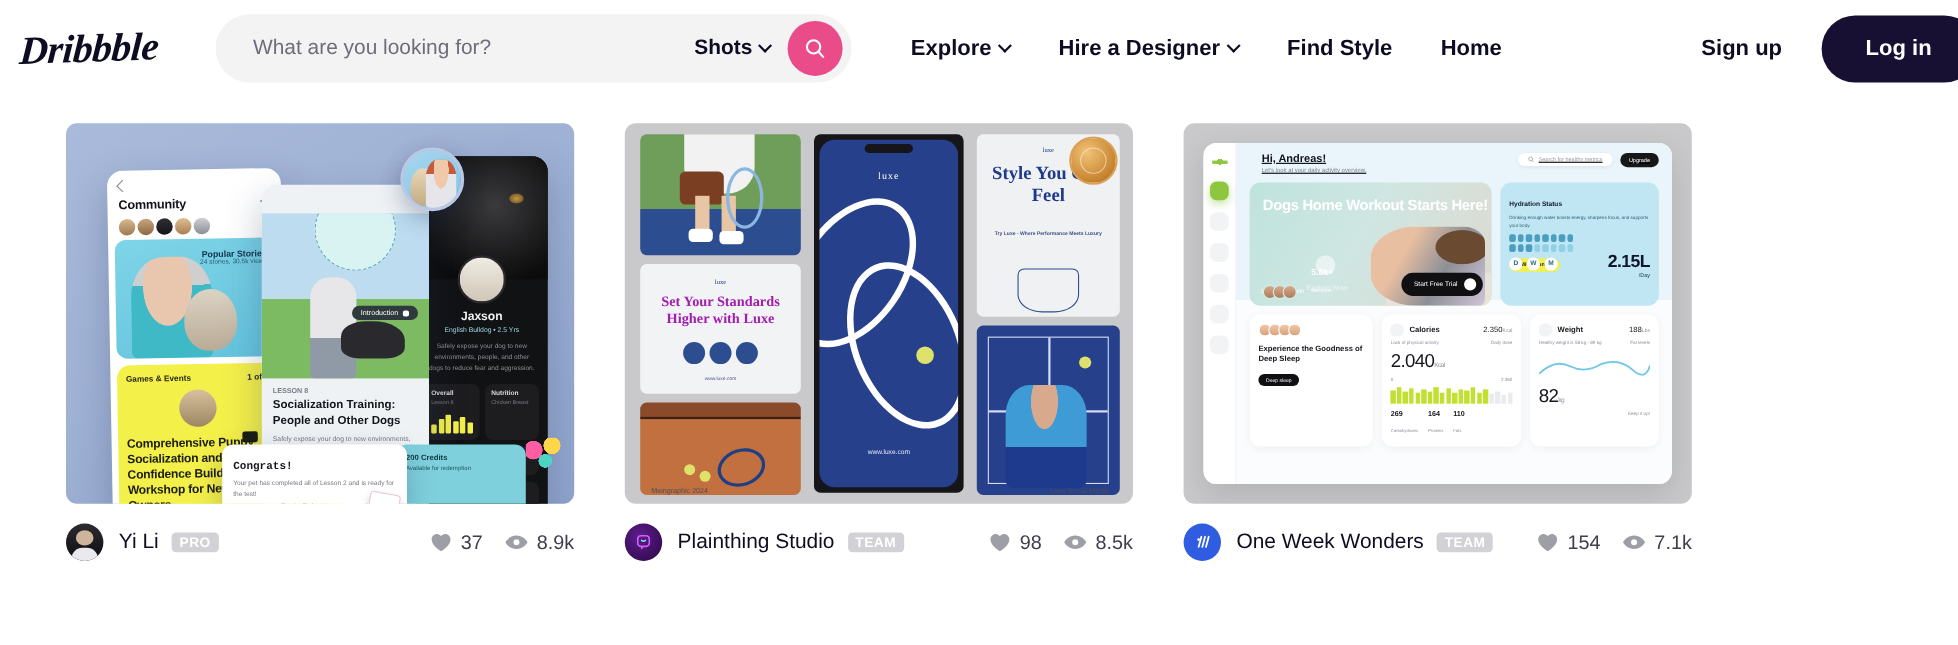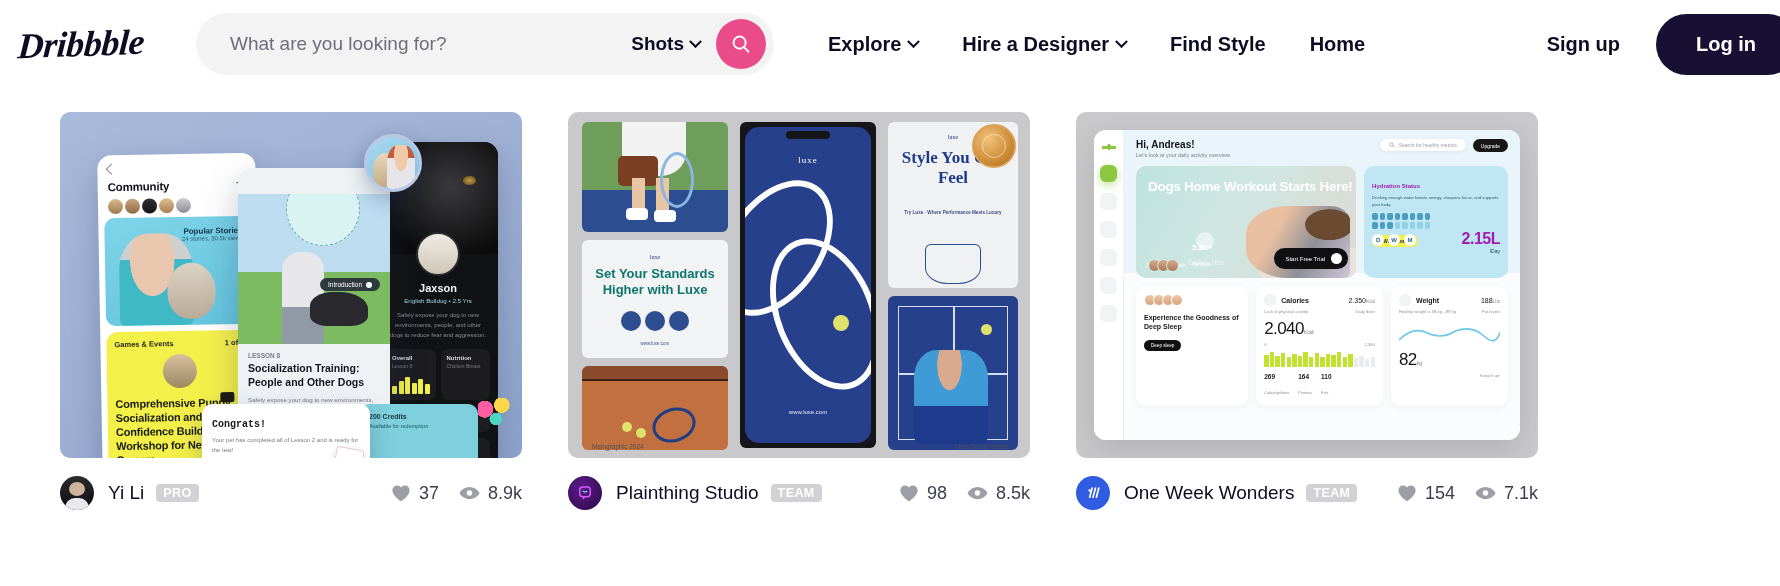--- a/index.html
+++ b/index.html
@@ -262,22 +262,22 @@
   .t2a .skirt { position:absolute; left:40px; top:-4px; width:64px;height:58px; background:#f2f2f2; border-radius:0 0 40% 40%;}
   .t2a .bag { position:absolute; left:36px; top:34px; width:40px;height:30px; background:#7a3f22; border-radius:5px;}
   .t2a .leg1 { position:absolute; left:50px; top:56px; width:13px;height:34px;background:#e8c5a5;}
   .t2a .leg2 { position:absolute; left:74px; top:56px; width:13px;height:34px;background:#e8c5a5;}
   .t2a .sh1 { position:absolute; left:44px; top:86px; width:22px;height:12px;background:#fff;border-radius:4px;}
   .t2a .sh2 { position:absolute; left:72px; top:88px; width:22px;height:12px;background:#fff;border-radius:4px;}
   .t2a .rk { position:absolute; left:78px; top:30px; width:34px;height:56px; border:3px solid #8ab6e0; border-radius:50%;}
 
   .t2b { left:14px; top:128px; width:146px; height:118px; background:#f2f3f5; }
   .t2b .lx { text-align:center; font-size:6px; color:#26408c; margin-top:14px; font-family:"Liberation Serif",serif;}
-  .t2b h4 { text-align:center; font-family:Liberation Sans, sans-serif; font-weight:700;
-    color:#0f766e; font-size:13px; line-height:1.2; margin-top:6px;}
+  .t2b h4 { text-align:center; font-family:Liberation Serif, serif; font-weight:700;
+    color:#a21caf; font-size:13px; line-height:1.2; margin-top:6px;}
   .t2b .ppl { display:flex; justify-content:center; gap:4px; margin-top:14px;}
   .t2b .ppl i { width:20px;height:20px;border-radius:50%;background:#2c4d8f; display:block;}
   .t2b .url { text-align:center; font-size:4.5px; color:#43538c; margin-top:10px;}
 
   .t2c { left:14px; top:254px; width:146px; height:84px;
     background: linear-gradient(#8b4a29 0 16%, #c2703f 16% 100%); }
   .t2c .ln { position:absolute; left:0; top:13px; width:100%; height:2px; background:#3a2315;}
   .t2c .ball1 { position:absolute; left:40px; bottom:18px; width:10px;height:10px;border-radius:50%;background:#dfe26a;}
   .t2c .ball2 { position:absolute; left:54px; bottom:12px; width:10px;height:10px;border-radius:50%;background:#dfe26a;}
   .t2c .rq { position:absolute; left:70px; bottom:8px; width:44px;height:34px;border:3px solid #1f3f84;border-radius:50%;transform:rotate(-18deg);}
@@ -323,21 +323,21 @@
     box-shadow:0 10px 30px rgba(0,0,0,.12);
   }
   .t3-rail { width:30px; background:#fff; padding-top:10px; display:flex; flex-direction:column; align-items:center; gap:11px; border-right:1px solid #eef0f2;}
   .t3-logo { width:14px;height:14px; background:
       radial-gradient(circle at 50% 50%, #8dc63f 0 28%, rgba(0,0,0,0) 29%),
       linear-gradient(#8dc63f,#8dc63f) ; background-size:100% 100%, 100% 3px;
       background-repeat:no-repeat; background-position:center, center;}
   .t3-ic { width:17px;height:17px;border-radius:6px; background:#f1f3f5;}
   .t3-ic.on { background:#8dc63f; box-shadow:0 3px 8px rgba(141,198,63,.5);}
   .t3-body { flex:1; display:flex; flex-direction:column; background:linear-gradient(#e9f4fb 0 46%, #fbfcfd 46% 100%);}
-  .t3-top { display:flex; align-items:flex-start; padding:9px 12px 0 12px;}
+  .t3-top { display:flex; align-items:flex-start; padding:9px 12px 0 23px;text-decoration:underline;}
   .t3-hi { font-size:10px; font-weight:700; color:#12121a;}
   .t3-hs { font-size:5.4px; color:#7d838c; margin-top:2px;}
   .t3-search { margin-left:auto; display:flex; align-items:center; gap:4px; background:#fff;
     border-radius:20px; padding:3px 9px; font-size:5px; color:#9aa0a8; box-shadow:0 1px 4px rgba(0,0,0,.07);}
   .t3-upg { margin-left:7px; background:#171717; color:#fff; font-size:5px; border-radius:20px; padding:3.5px 8px;}
   .t3-mid { display:flex; gap:8px; padding:8px 12px 0 12px;}
   .t3-hero { flex:1.72; height:112px; border-radius:10px; position:relative; overflow:hidden;
     background: linear-gradient(120deg,#bfe3dd 0%, #cfe6e2 45%, #ded9cf 100%);}
   .t3-hero h5 { position:absolute; left:12px; top:13px; color:#fff; font-size:13.5px; font-weight:700; line-height:1.2; letter-spacing:-.3px;}
   .t3-hero .woman { position:absolute; right:6px; bottom:0; width:104px;height:72px;
@@ -353,21 +353,21 @@
   .t3-hero .members b { font-size:8px; display:block; line-height:1;}
   .t3-hero .members s { font-size:4.5px; text-decoration:none;}
   .t3-hero .avs { position:absolute; left:12px; bottom:6px; display:flex;}
   .t3-hero .avs i { width:13px;height:13px;border-radius:50%; border:1.2px solid #cfeee6; margin-right:-4px;
     background:linear-gradient(#d9a98b,#a97c5c); display:block;}
   .t3-trial { position:absolute; right:8px; bottom:9px; background:#101012; color:#fff;
     font-size:6px; border-radius:20px; padding:5px 6px 5px 11px; display:flex; align-items:center; gap:6px;}
   .t3-trial i { width:11px;height:11px;border-radius:50%;background:#fff; display:block;}
 
   .t3-hyd { flex:1; height:112px; border-radius:10px; background:#bfe6f2; padding:8px; position:relative; overflow:hidden;}
-  .t3-hyd b { font-size:6px; color:#a21caf;}
+  .t3-hyd b { font-size:6px; color:#0f172a;}
   .t3-hyd p { font-size:4.2px; color:#2c5f72; line-height:1.6; margin-top:3px;}
   .t3-dots { display:flex; flex-wrap:wrap; gap:2px; margin-top:5px; width:62px;}
   .t3-dots i { width:5.5px;height:7px;border-radius:2px; background:#4a9ec2; display:block;}
   .t3-dots i.pale { background:#90cfe4;}
   .t3-well { margin-top:6px; background:#f4f04a; color:#25250f; font-size:5px; font-weight:700;
     border-radius:20px; padding:3px 0; width:46px; text-align:center;}
   .t3-letters { position:absolute; left:8px; bottom:32px; display:flex; gap:4px;}
   .t3-letters i { width:12px;height:12px;border-radius:50%;background:#fff; color:#2b6a80;
     font-size:6px; font-weight:700; display:flex; align-items:center; justify-content:center; font-style:normal;}
   .t3-2l { position:absolute; right:8px; bottom:24px; text-align:right; color:#0f3a4a;}

